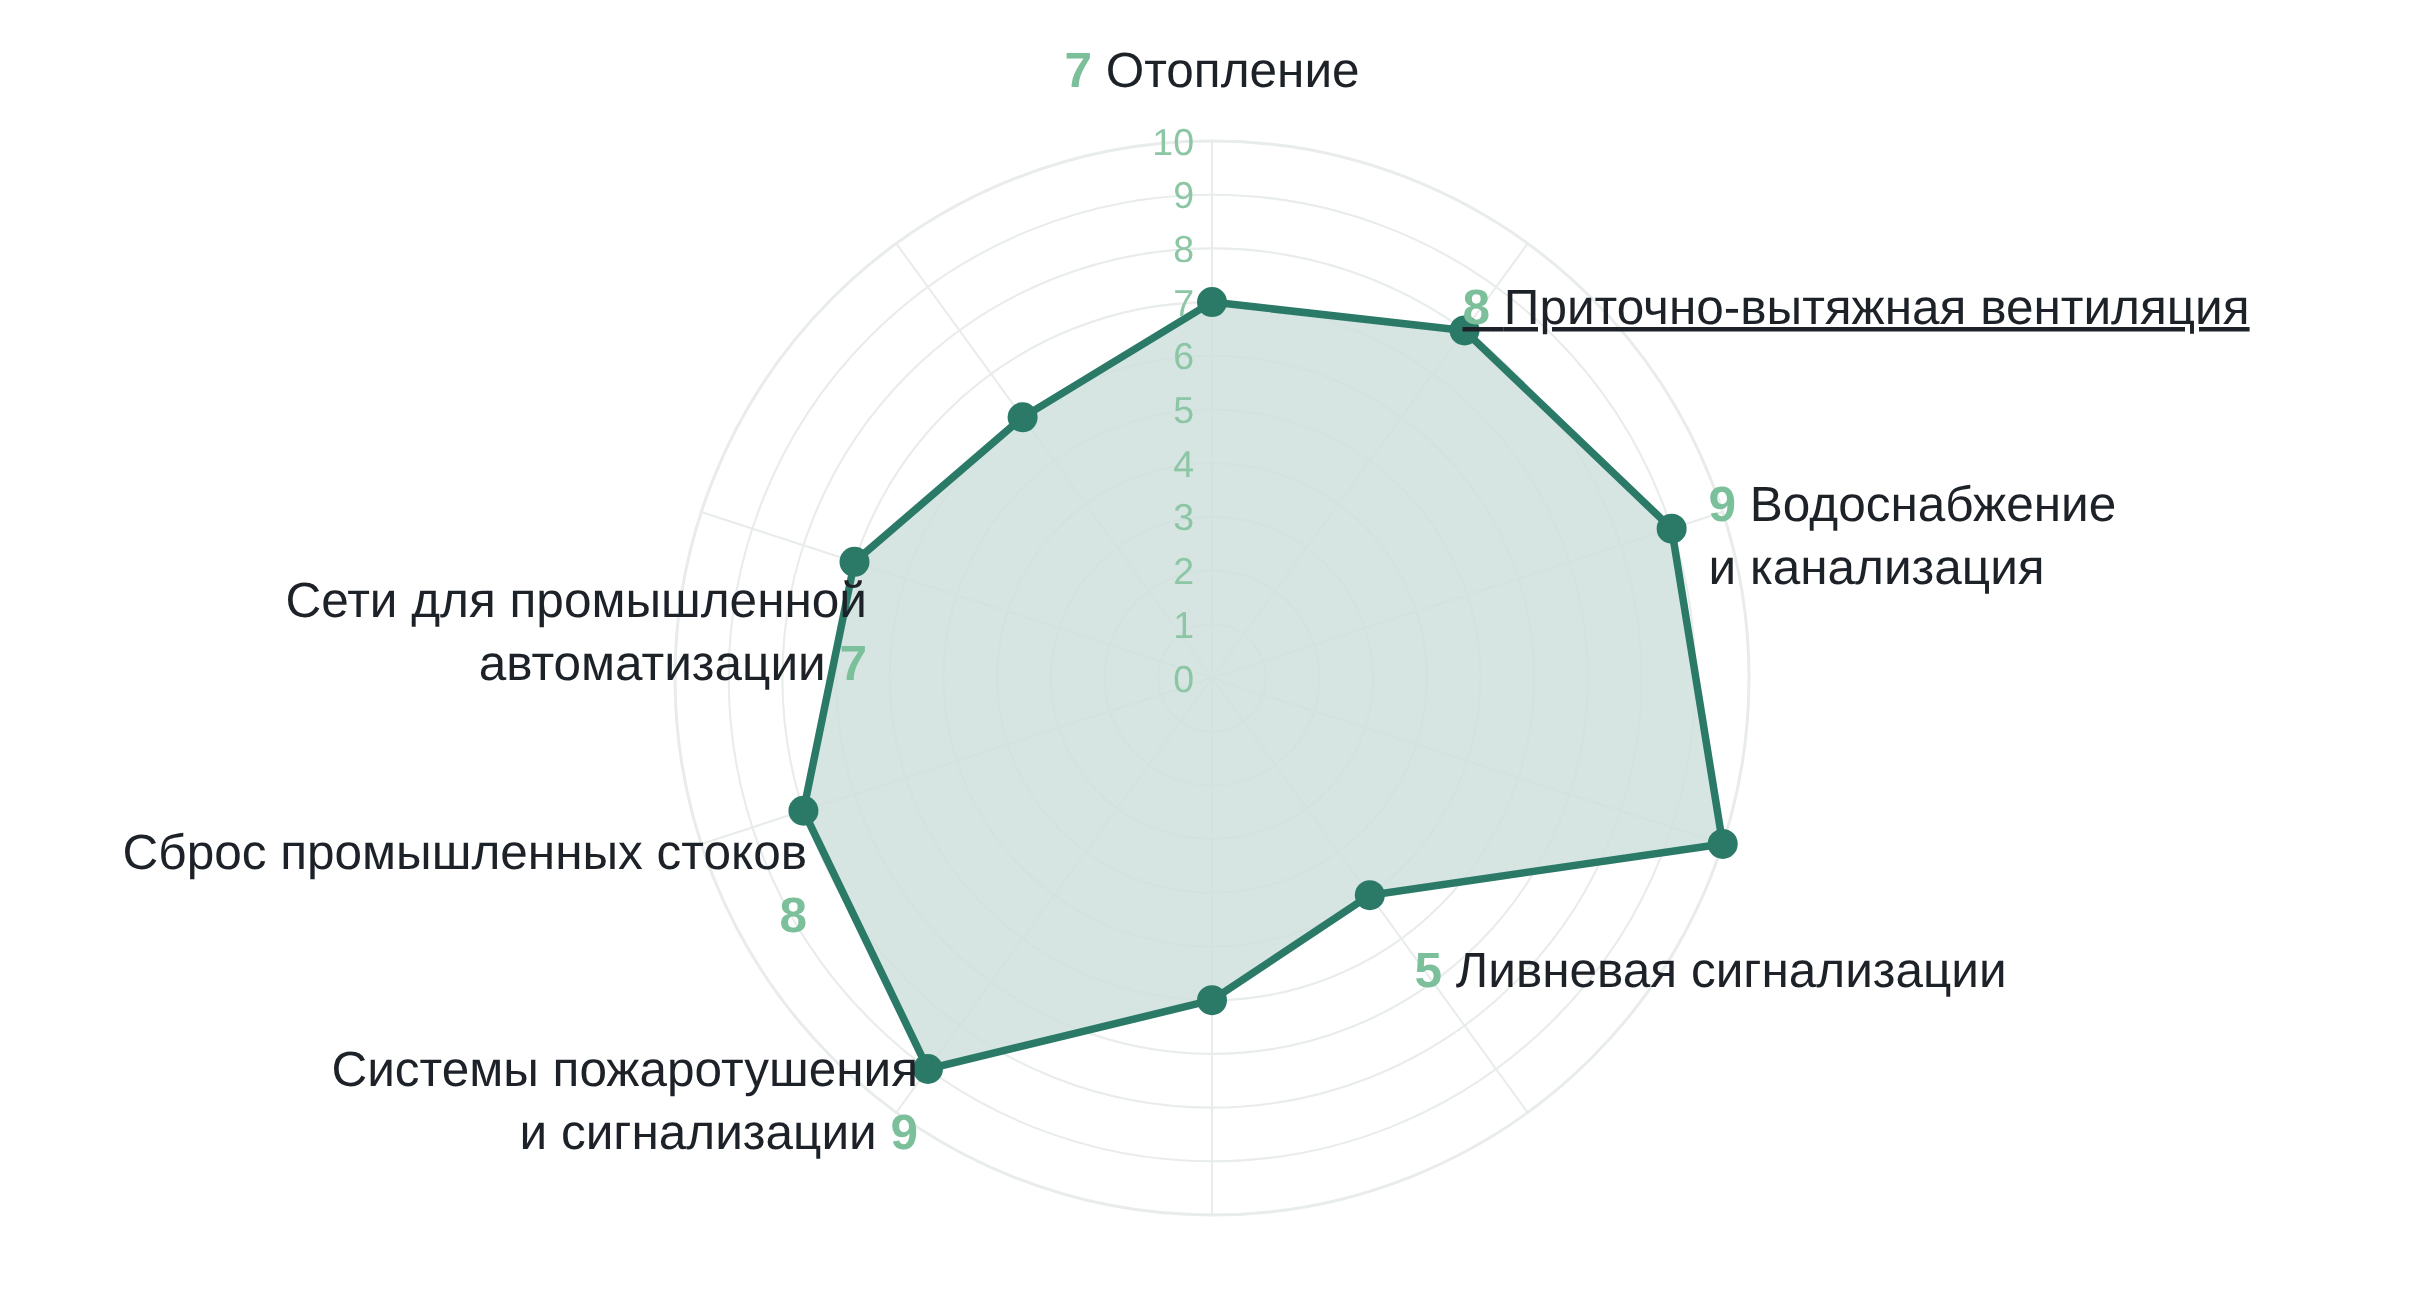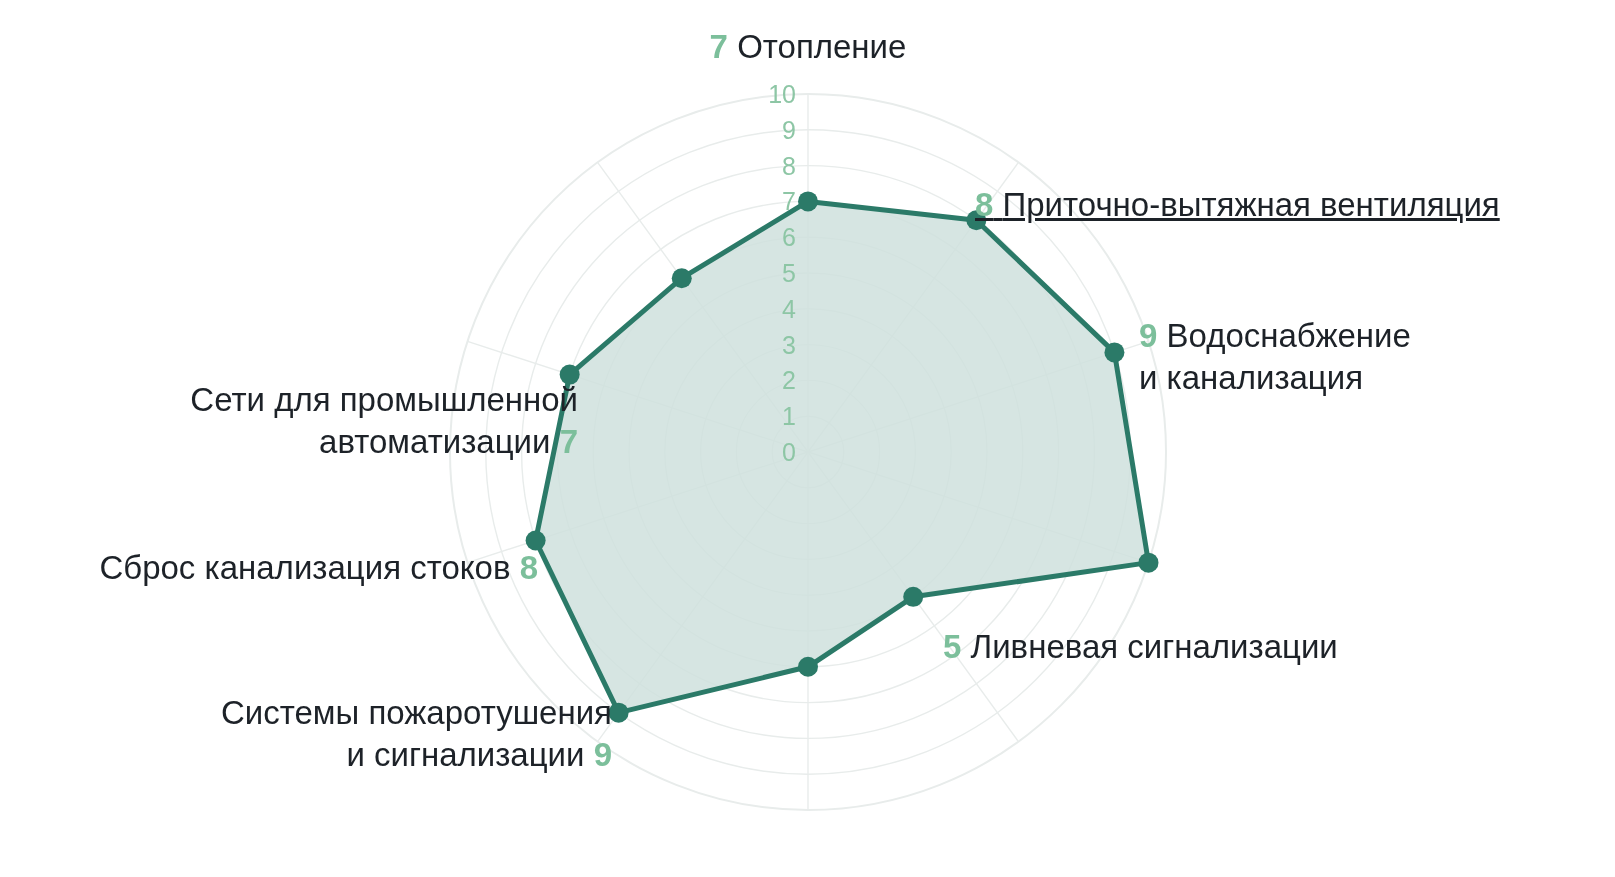--- a/index.html
+++ b/index.html
@@ -129,18 +129,18 @@
   </svg>
 
   <div class="label-layer" id="label-layer">
       <div class="cat-label align-center" style="width: 420px; left: 598px; top: 26px;"><span class="val">7</span> <span>Отопление</span></div>
       <div class="cat-label align-left" style="width: 560px; left: 975px; top: 184px; text-decoration: underline;"><span class="val">8</span> <span>Приточно-вытяжная вентиляция</span></div>
       <div class="cat-label align-left" style="width: 400px; left: 1139px; top: 315px;"><span class="val">9</span> <span>Водоснабжение
 и канализация</span></div>
       <div class="cat-label align-left" style="width: 400px; left: 943px; top: 626px;"><span class="val">5</span> <span>Ливневая сигнализации</span></div>
       <div class="cat-label align-right" style="width: 420px; left: 192px; top: 692px;"><span>Системы пожаротушения
 и сигнализации</span> <span class="val">9</span></div>
-      <div class="cat-label align-right" style="width: 470px; left: 68px; top: 547px;"><span>Сброс канализация стоков</span> <span class="val">8</span></div>
+      <div class="cat-label align-right" style="width: 470px; left: 68px; top: 547px;"><span>Сброс промышленных стоков</span> <span class="val">8</span></div>
       <div class="cat-label align-right" style="width: 420px; left: 158px; top: 367px; margin-top: 12px;"><span>Сети для промышленной
 автоматизации</span> <span class="val">7</span></div>
     </div>
 
 </div>
 
 </body></html>

